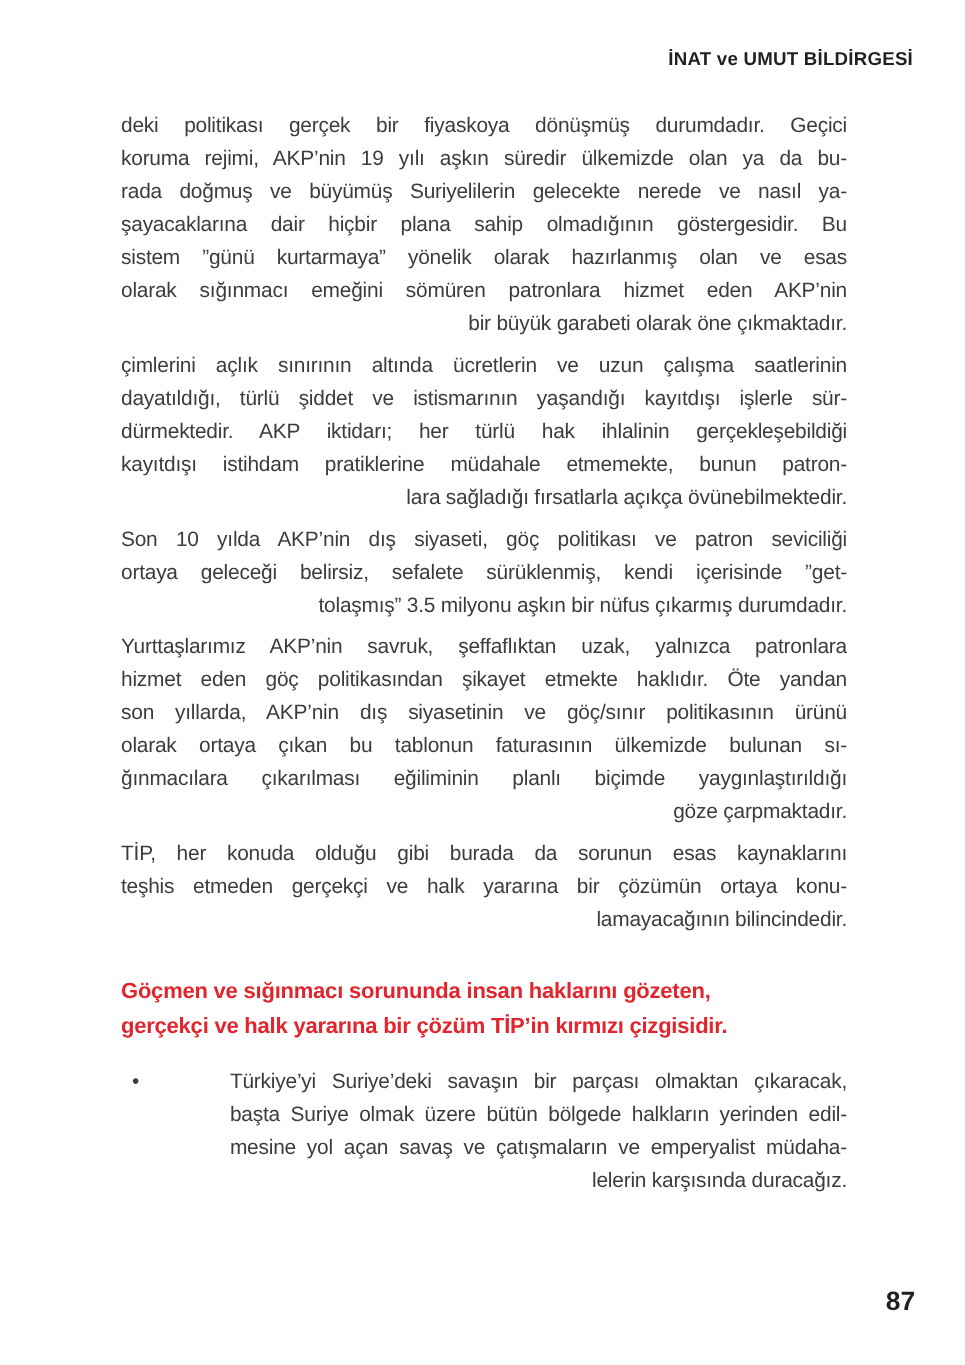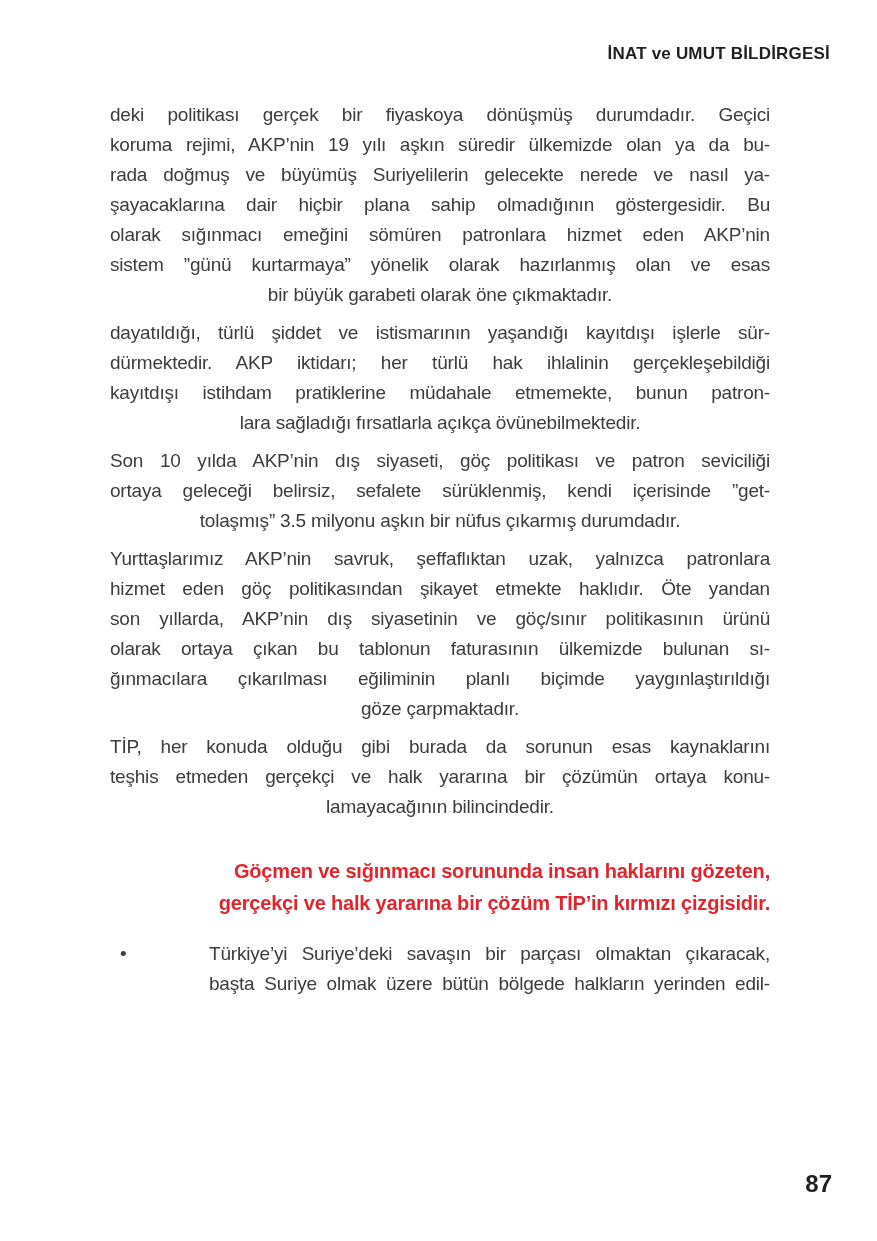--- a/index.html
+++ b/index.html
@@ -32,24 +32,24 @@
     left: 110px;
     top: 100px;
     width: 660px;
     font-size: 19px;
     line-height: 30px;
     letter-spacing: -0.2px;
     color: var(--body-text, #3c3c3e);
   }
   .para { margin-bottom: 8px; }
   .jline { text-align: justify; text-align-last: justify; }
-  .lline { text-align: center; }
+  .lline { text-align: right; }
   .red-heading {
     margin: 33px 0 20px 0;
-    text-align: right;
+    text-align: left;
     font-weight: bold;
     font-size: 20px;
     line-height: 32px;
     letter-spacing: -0.2px;
     color: var(--accent-red, #e2242c);
   }
   .bullet-item { display: flex; }
   .bullet-marker {
     flex: 0 0 55px;
     width: 55px;
@@ -71,25 +71,26 @@
 
 <div class="page">
   <div class="running-header">İNAT ve UMUT BİLDİRGESİ</div>
 
   <div class="content" id="content">
       <div class="para">
         <div class="jline">deki politikası gerçek bir fiyaskoya dönüşmüş durumdadır. Geçici</div>
         <div class="jline">koruma rejimi, AKP’nin 19 yılı aşkın süredir ülkemizde olan ya da bu-</div>
         <div class="jline">rada doğmuş ve büyümüş Suriyelilerin gelecekte nerede ve nasıl ya-</div>
         <div class="jline">şayacaklarına dair hiçbir plana sahip olmadığının göstergesidir. Bu</div>
+        <div class="jline">sistem ”günü kurtarmaya” yönelik olarak hazırlanmış olan ve esas</div>
         <div class="jline">olarak sığınmacı emeğini sömüren patronlara hizmet eden AKP’nin</div>
-        <div class="jline">sistem ”günü kurtarmaya” yönelik olarak hazırlanmış olan ve esas</div>
         <div class="lline">bir büyük garabeti olarak öne çıkmaktadır.</div>
       </div>
       <div class="para">
+        <div class="jline">çimlerini açlık sınırının altında ücretlerin ve uzun çalışma saatlerinin</div>
         <div class="jline">dayatıldığı, türlü şiddet ve istismarının yaşandığı kayıtdışı işlerle sür-</div>
         <div class="jline">dürmektedir. AKP iktidarı; her türlü hak ihlalinin gerçekleşebildiği</div>
         <div class="jline">kayıtdışı istihdam pratiklerine müdahale etmemekte, bunun patron-</div>
         <div class="lline">lara sağladığı fırsatlarla açıkça övünebilmektedir.</div>
       </div>
       <div class="para">
         <div class="jline">Son 10 yılda AKP’nin dış siyaseti, göç politikası ve patron seviciliği</div>
         <div class="jline">ortaya geleceği belirsiz, sefalete sürüklenmiş, kendi içerisinde ”get-</div>
         <div class="lline">tolaşmış” 3.5 milyonu aşkın bir nüfus çıkarmış durumdadır.</div>
       </div>
@@ -108,18 +109,20 @@
       </div>
       <div class="red-heading">
         <div>Göçmen ve sığınmacı sorununda insan haklarını gözeten,</div>
         <div>gerçekçi ve halk yararına bir çözüm TİP’in kırmızı çizgisidir.</div>
       </div>
       <div class="bullet-item para">
         <span class="bullet-marker">•</span>
         <div class="bullet-text">
           <div class="jline">Türkiye’yi Suriye’deki savaşın bir parçası olmaktan çıkaracak,</div>
           <div class="jline">başta Suriye olmak üzere bütün bölgede halkların yerinden edil-</div>
+          <div class="jline">mesine yol açan savaş ve çatışmaların ve emperyalist müdaha-</div>
+          <div class="lline">lelerin karşısında duracağız.</div>
         </div>
       </div>
     </div>
 
   <div class="page-number">87</div>
 </div>
 
 </body></html>

